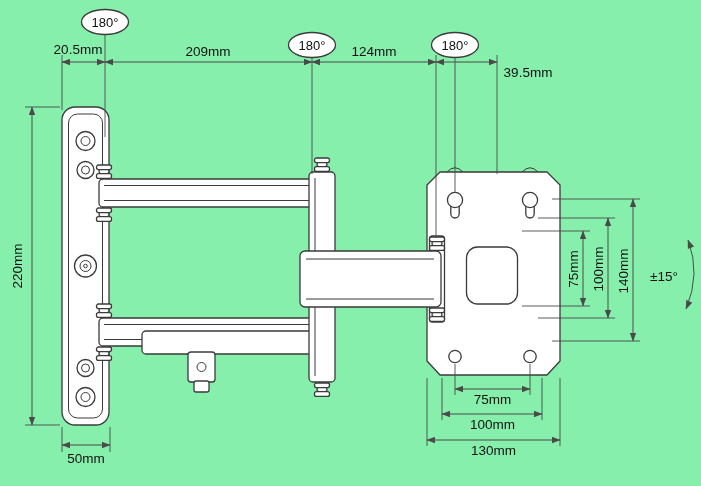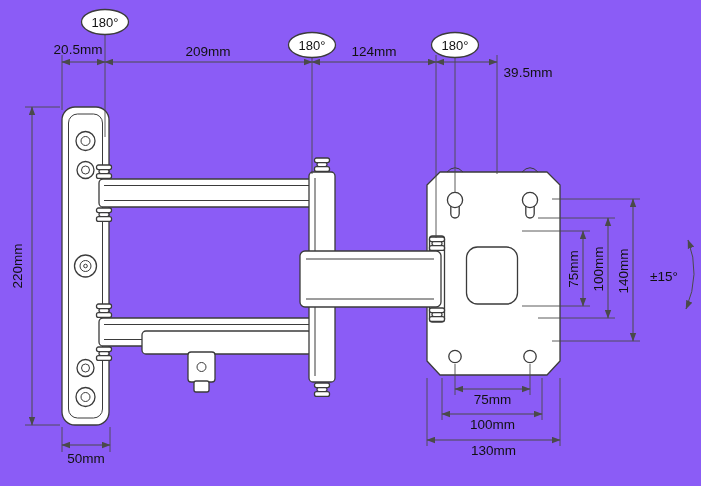--- a/index.html
+++ b/index.html
@@ -1,16 +1,16 @@
 <!DOCTYPE html>
 <html><head>
 <meta charset="utf-8">
 <style>
   html,body{margin:0;padding:0;background:#ffffff;}
-  .stage{width:701px;height:486px;background:#8b5cf6;position:relative;overflow:hidden;}
+  .stage{width:701px;height:486px;background:#86efac;position:relative;overflow:hidden;}
   svg text{font-family:"Liberation Sans",sans-serif;fill:#111111;}
   .dimtext{font-size:13.5px;}
   .callout-text{font-size:13px;}
   .part{fill:#ffffff;stroke:#3b3b3b;stroke-width:1.3;stroke-linejoin:round;}
   .det{fill:none;stroke:#3b3b3b;stroke-width:1;}
   .dim{stroke:#4a4a4a;stroke-width:1;fill:none;}
   .wit{stroke:#4a4a4a;stroke-width:0.9;fill:none;}
 </style>
 </head>
 <body>

